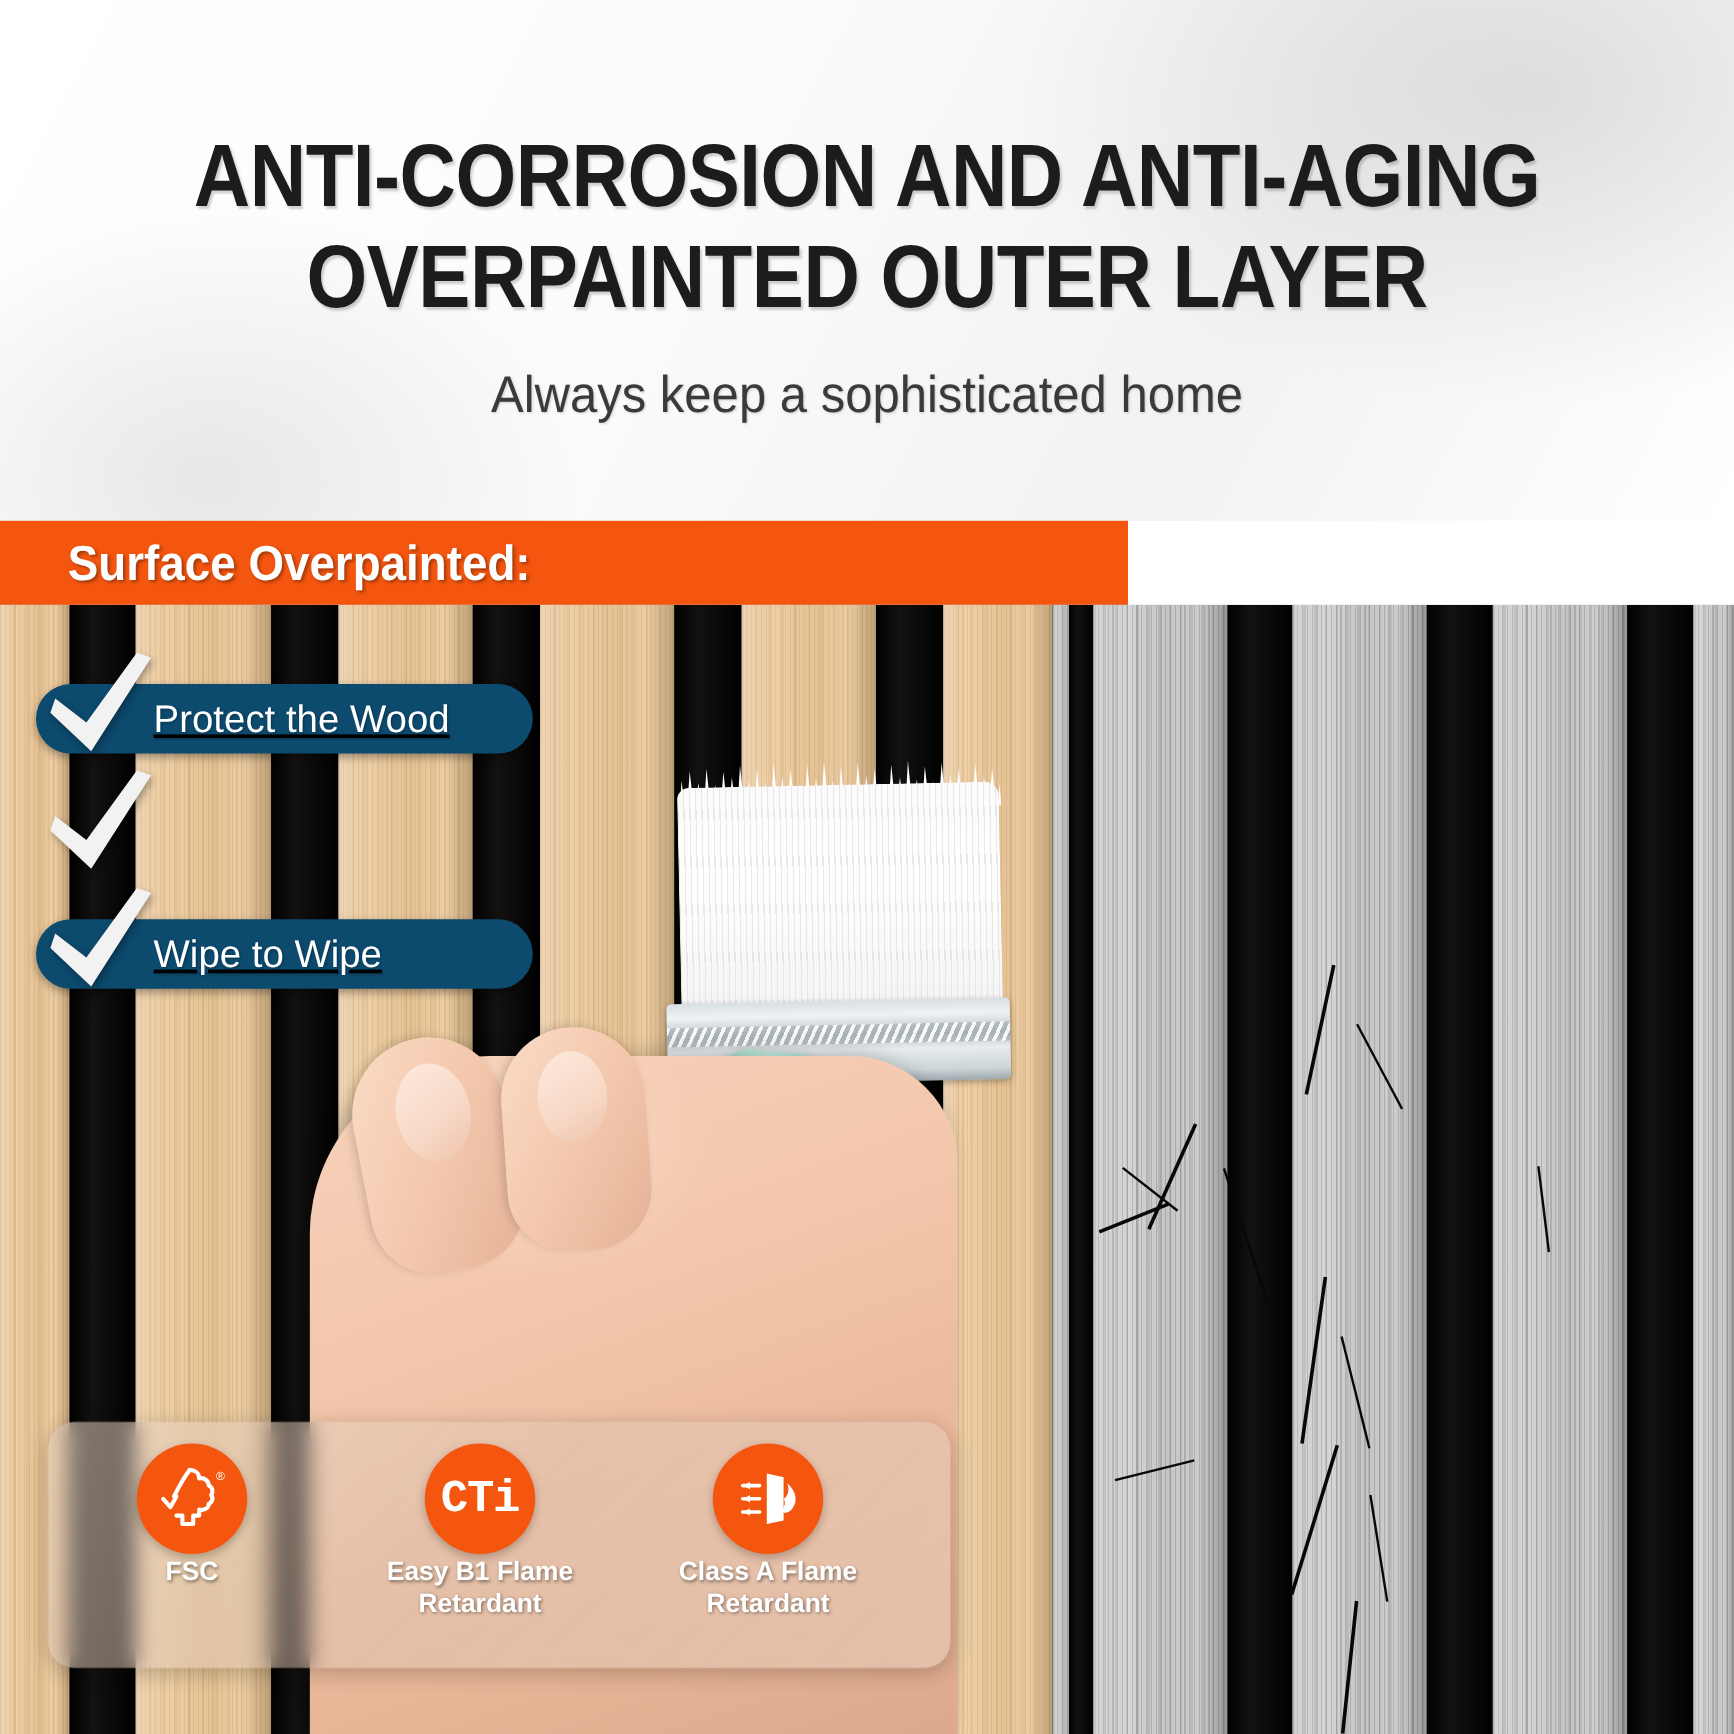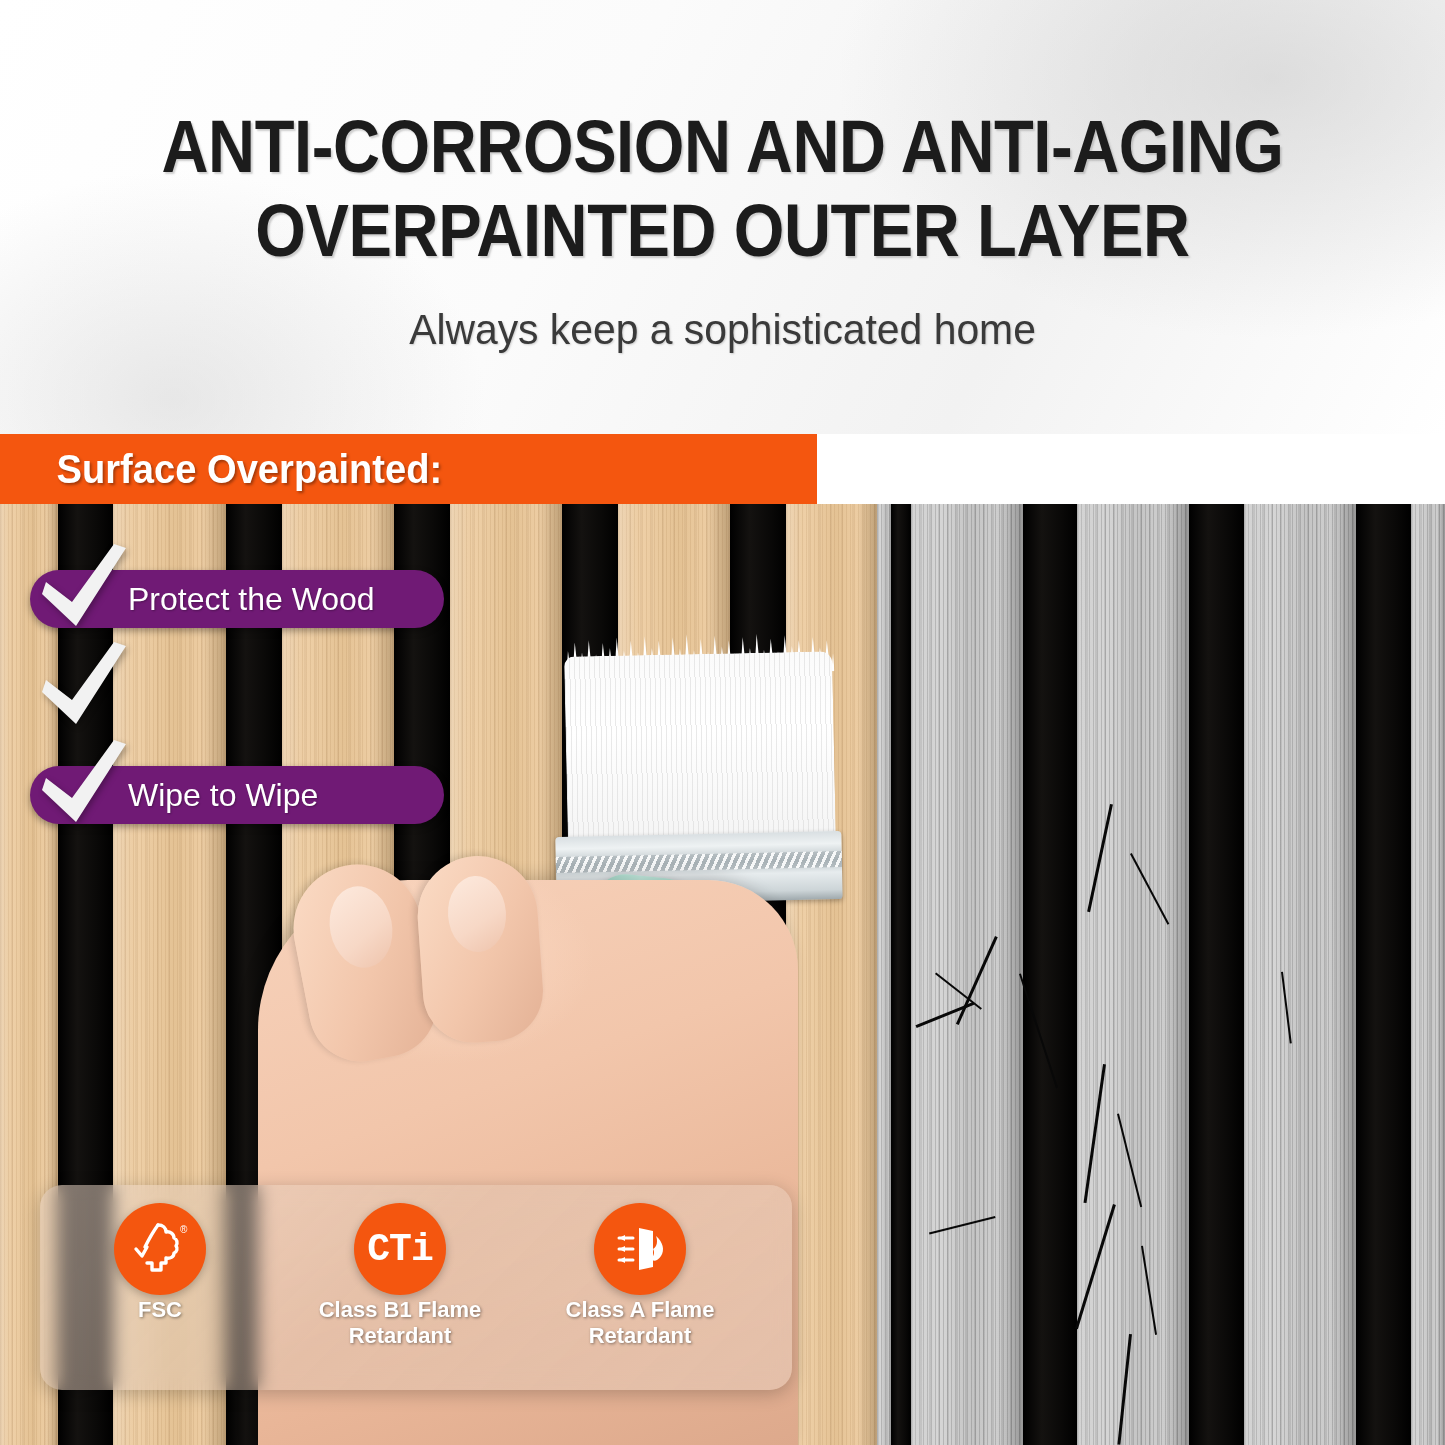--- a/index.html
+++ b/index.html
@@ -39,21 +39,21 @@
     color:#3a3a3a;
     transform:scaleX(.95);
     text-shadow:1px 1px 2px rgba(140,140,140,.4);
   }
 
   
   .banner{
     position:absolute;top:434px;height:70px;
     display:flex;align-items:center;
   }
-  .banner-left{left:0;width:817px;background:#F4560F;justify-content:flex-start;}
+  .banner-left{left:0;width:940px;background:#F4560F;justify-content:flex-start;}
   .banner-right{left:877px;width:568px;background:#3E3E3E;justify-content:flex-end;}
   .banner-text{
     font-weight:bold;font-size:41px;color:#ffffff;
     transform:scaleX(.93);
     text-shadow:2px 2px 3px rgba(0,0,0,.35);
     white-space:nowrap;
   }
   .banner-left .banner-text{margin-left:42px;}
   .banner-right .banner-text{margin-right:14px;}
 
@@ -105,21 +105,21 @@
 
   
   .crack{position:absolute;background:#080808;transform-origin:top left;}
 
   
   .pill{
     position:absolute;height:58px;border-radius:29px;
     display:flex;align-items:center;
     box-shadow:0 3px 7px rgba(0,0,0,.35);
   }
-  .pill-orange{background:#701a75;left:30px;width:414px;}
+  .pill-orange{background:#0c4a6e;left:30px;width:414px;text-decoration:underline;}
   .pill-label{
     font-size:32px;color:#ffffff;white-space:nowrap;
     text-shadow:1px 1px 2px rgba(0,0,0,.28);
   }
   .pill-orange .pill-label{margin-left:98px;}
 
   .check{
     position:absolute;left:36px;width:96px;height:96px;
     filter:drop-shadow(2px 3px 3px rgba(0,0,0,.3));
     pointer-events:none;
@@ -365,21 +365,21 @@
           <text x="52" y="16" font-size="10" fill="#ffffff" font-family="'Liberation Sans',sans-serif">®</text>
         </svg>
       </div>
       <div class="badge-label">FSC</div>
     </div>
 
     <div class="badge">
       <div class="badge-circle">
         <span class="cti-text">CTi</span>
       </div>
-      <div class="badge-label">Class B1 Flame
+      <div class="badge-label">Easy B1 Flame
 Retardant</div>
     </div>
 
     <div class="badge">
       <div class="badge-circle">
         <svg width="62" height="62" viewBox="0 0 62 62">
           <path d="M30,10 L44,13 L44,49 L30,52 Z" fill="#ffffff"></path>
           <g stroke="#ffffff" stroke-width="3" stroke-linecap="round">
             <line x1="10" y1="20" x2="24" y2="20"></line>
             <line x1="10" y1="31" x2="24" y2="31"></line>

